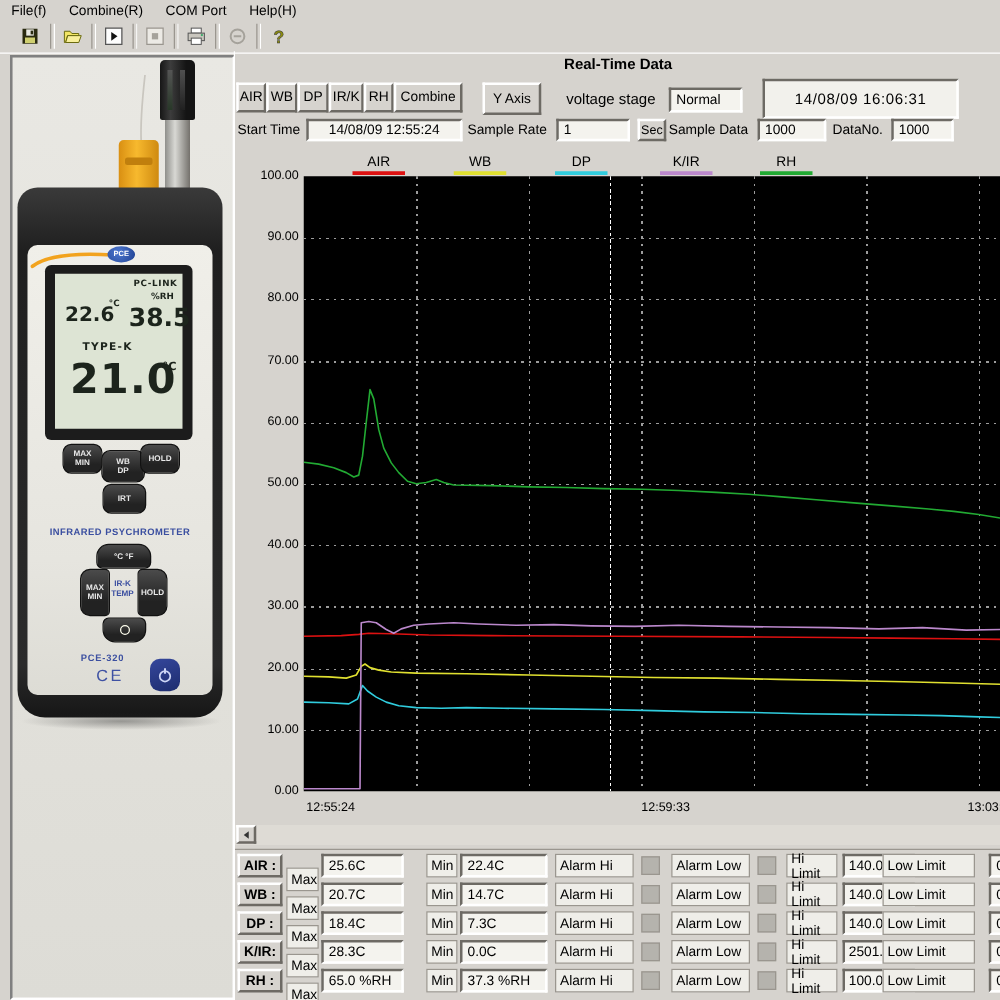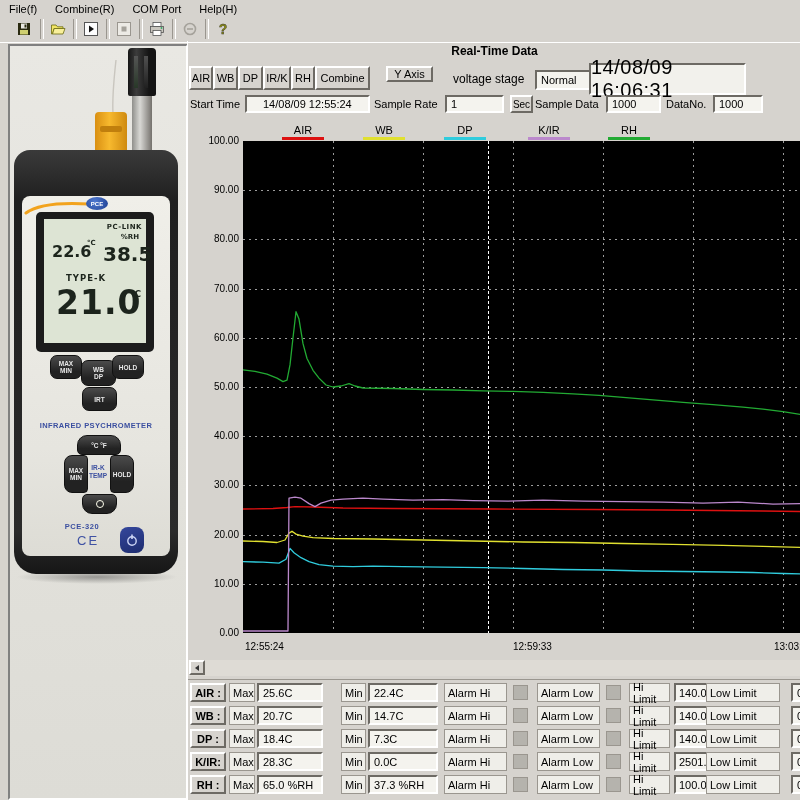--- a/index.html
+++ b/index.html
@@ -76,28 +76,28 @@
   .dev-shadow{position:absolute;left:6px;top:524px;width:162px;height:14px;
     background:radial-gradient(ellipse at center,rgba(40,40,40,.4),rgba(0,0,0,0) 70%);}
 
   
   .graph-panel{position:absolute;left:187px;top:41px;width:613px;height:759px;overflow:hidden;
     border-left:1px solid #fff;}
   .panel-title{position:absolute;left:0;top:3px;width:100%;text-align:center;font-size:12px;font-weight:bold;}
   .btn{position:absolute;background:#d6d3ce;border:2px solid;border-color:#ffffff #6d6a64 #6d6a64 #ffffff;
     font-size:11px;font-family:"Liberation Sans",sans-serif;padding:0;text-align:center;}
   .chbtn{top:25px;height:24px;}
-  .yaxis{left:198px;top:25px;width:47px;height:16px;}
+  .yaxis{left:198px;top:25px;width:47px;height:26px;}
   .lbl{position:absolute;font-size:11px;}
   .voltage-lbl{left:265px;top:31px;font-size:12px;}
   .fieldbox{background:#f4f3ee;border:2px solid;border-color:#6d6a64 #ffffff #ffffff #6d6a64;
     font-size:11px;display:flex;align-items:center;padding:0 4px;box-sizing:border-box;}
   .normal-field{position:absolute;left:347px;top:29px;width:59px;height:20px;}
-  .clock{position:absolute;left:401px;top:22px;width:153px;height:28px;background:#f2f1ec;
-    border:2px solid;border-color:#6d6a64 #ffffff #ffffff #6d6a64;font-size:20px;
+  .clock{position:absolute;left:422px;top:22px;width:153px;height:28px;background:#f2f1ec;
+    border:2px solid;border-color:#6d6a64 #ffffff #ffffff #6d6a64;font-size:12px;
     display:flex;align-items:center;justify-content:center;letter-spacing:.5px;}
   .r2lbl{top:57px;}
   .st-lbl{left:2px;} .st-field{position:absolute;left:57px;top:54px;width:125px;height:18px;padding-left:16px;}
   .sr-lbl{left:186px;} .sr-field{position:absolute;left:257px;top:54px;width:59px;height:18px;}
   .sec-btn{left:322px;top:54px;width:23px;height:18px;font-size:10px;}
   .sd-lbl{left:347px;} .sd-field{position:absolute;left:418px;top:54px;width:55px;height:18px;}
   .dn-lbl{left:478px;} .dn-field{position:absolute;left:525px;top:54px;width:50px;height:18px;}
 
   .legend{position:absolute;left:0;top:83px;width:613px;height:18px;}
   .leg-item{position:absolute;width:56px;text-align:center;font-size:11px;top:0;}
@@ -112,21 +112,21 @@
     border:2px solid;border-color:#ffffff #6d6a64 #6d6a64 #ffffff;display:flex;align-items:center;justify-content:center;padding:0;}
   .larrow{width:0;height:0;border-top:3px solid transparent;border-bottom:3px solid transparent;border-right:4px solid #333;}
 
   
   .stats{position:absolute;left:0;top:638px;width:613px;height:121px;border-top:1px solid #9a968f;}
   .srow{position:absolute;left:0;width:660px;height:20px;}
   .srow > *{position:absolute;top:0;height:19px;box-sizing:border-box;}
   .ch-btn{left:2px;width:36px;background:#d6d3ce;border:2px solid;border-color:#ffffff #6d6a64 #6d6a64 #ffffff;
     font-size:11px;font-weight:bold;padding:0;}
   .flat{background:#efeee9;border:1px solid #9a968f;font-size:11px;display:flex;align-items:center;padding:0 3px;}
-  .max-lbl{left:41px;width:26px;} .max-val{left:69px;width:66px;}
+  .max-lbl{left:41px;width:26px;margin-top:11px;} .max-val{left:69px;width:66px;}
   .min-lbl{left:153px;width:25px;} .min-val{left:180px;width:70px;}
   .ahi-lbl{left:256px;width:63px;} .lamp1{left:325px;}
   .alow-lbl{left:349px;width:63px;} .lamp2{left:418px;}
   .lamp{width:15px;height:15px;top:2px;background:#b5b3ad;border:1px solid #9a968f;}
   .hilim-lbl{left:441px;width:41px;}
   .spinbox{left:486px;width:58px;background:#f4f3ee;border:2px solid;border-color:#6d6a64 #ffffff #ffffff #6d6a64;display:flex;}
   .spinval{flex:1;font-size:11px;display:flex;align-items:center;padding-left:3px;}
   .spinarrows{width:13px;display:flex;flex-direction:column;}
   .up-arrow,.down-arrow{flex:1;background:#d6d3ce;border:1px solid;border-color:#fff #6d6a64 #6d6a64 #fff;
     display:flex;align-items:center;justify-content:center;}

